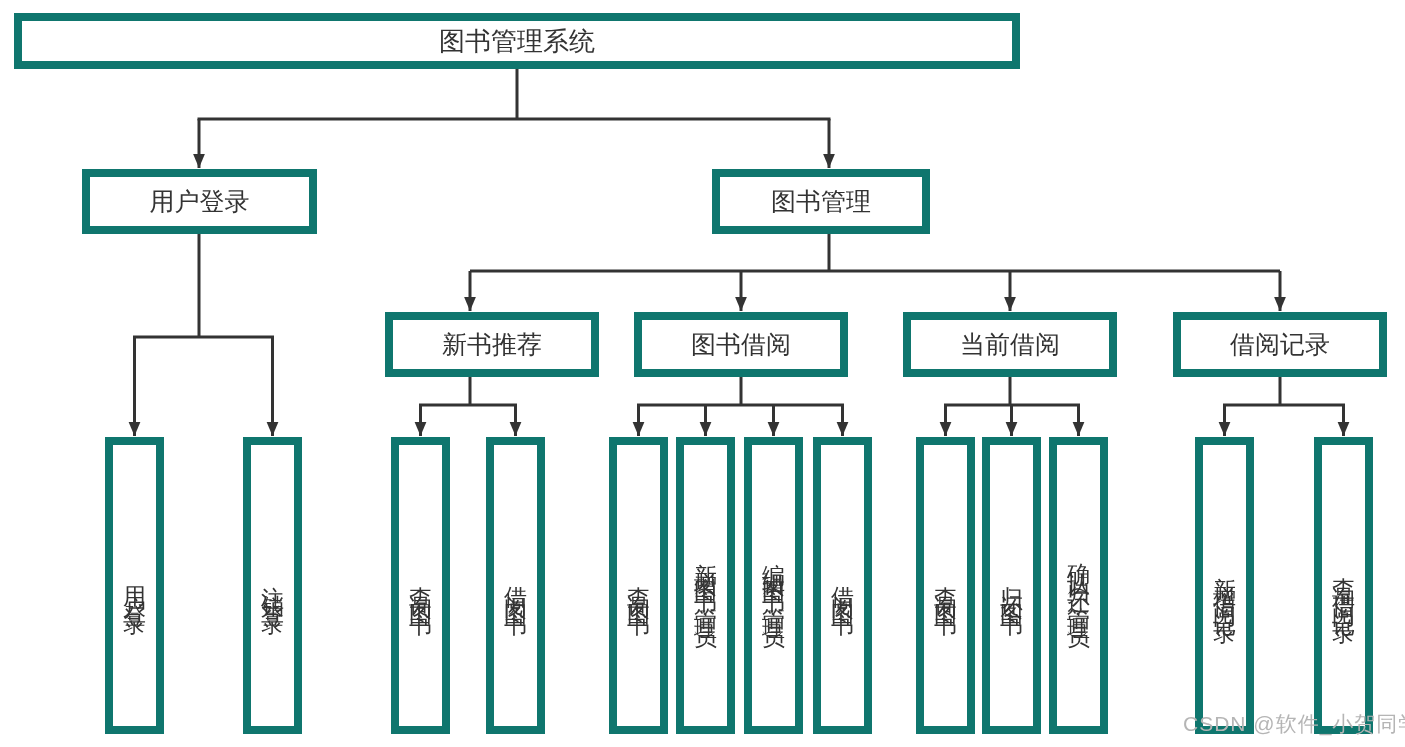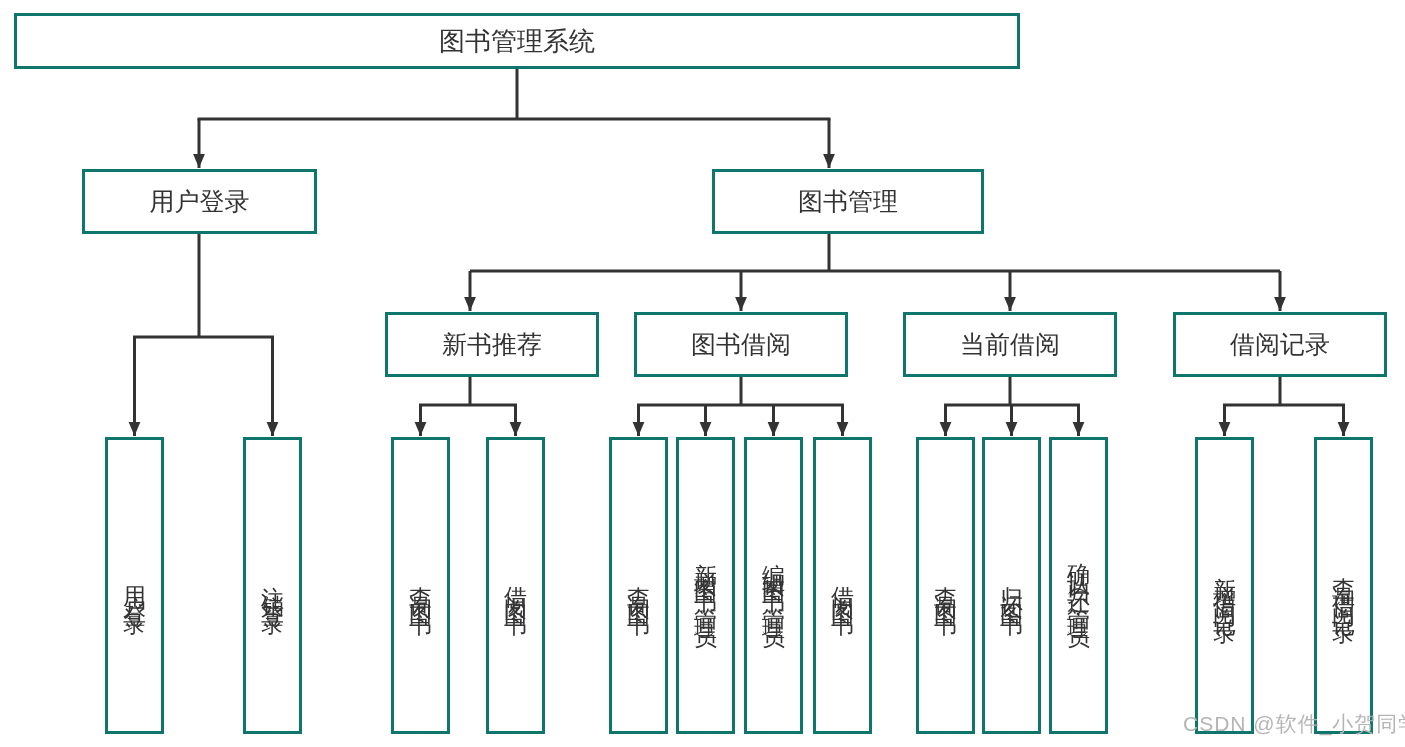--- a/index.html
+++ b/index.html
@@ -18,21 +18,21 @@
   svg.connectors {
     position: absolute;
     left: 0; top: 0;
     width: 1405px;
     height: 747px;
     pointer-events: none;
   }
   .box {
     position: absolute;
     box-sizing: border-box;
-    border: 3px solid #0f766e;
+    border: 8px solid #0f766e;
     background: #ffffff;
     display: flex;
     align-items: center;
     justify-content: center;
     color: #333333;
   }
   .box.root  { font-size: 26px; }
   .box.level { font-size: 25px; }
   .box.leaf  { font-size: 23px; }
   .vtext {
@@ -48,21 +48,21 @@
     top: 710px;
     font-size: 21px;
     color: #b5b5b5;
     letter-spacing: 1px;
     z-index: 5;
     white-space: nowrap;
   }
   
   #n-root  { left: 14px;  top: 13px;  width: 1006px; height: 56px; }
   #n-ulog  { left: 82px;  top: 169px; width: 235px;  height: 65px; }
-  #n-bmgmt { left: 712px; top: 169px; width: 272px;  height: 65px; }
+  #n-bmgmt { left: 712px; top: 169px; width: 218px;  height: 65px; }
   #n-nbr   { left: 363px; top: 312px; width: 214px;  height: 65px; margin-left: 22px; }
   #n-bb    { left: 634px; top: 312px; width: 214px;  height: 65px; }
   #n-cb    { left: 903px; top: 312px; width: 214px;  height: 65px; }
   #n-br    { left: 1173px;top: 312px; width: 214px;  height: 65px; }
   .leaf    { top: 437px; width: 59px; height: 297px; }
   #l-ulog  { left: 105px; }
   #l-lout  { left: 243px; }
   #l-nbr1  { left: 391px; }
   #l-nbr2  { left: 486px; }
   #l-bb1   { left: 609px; }

